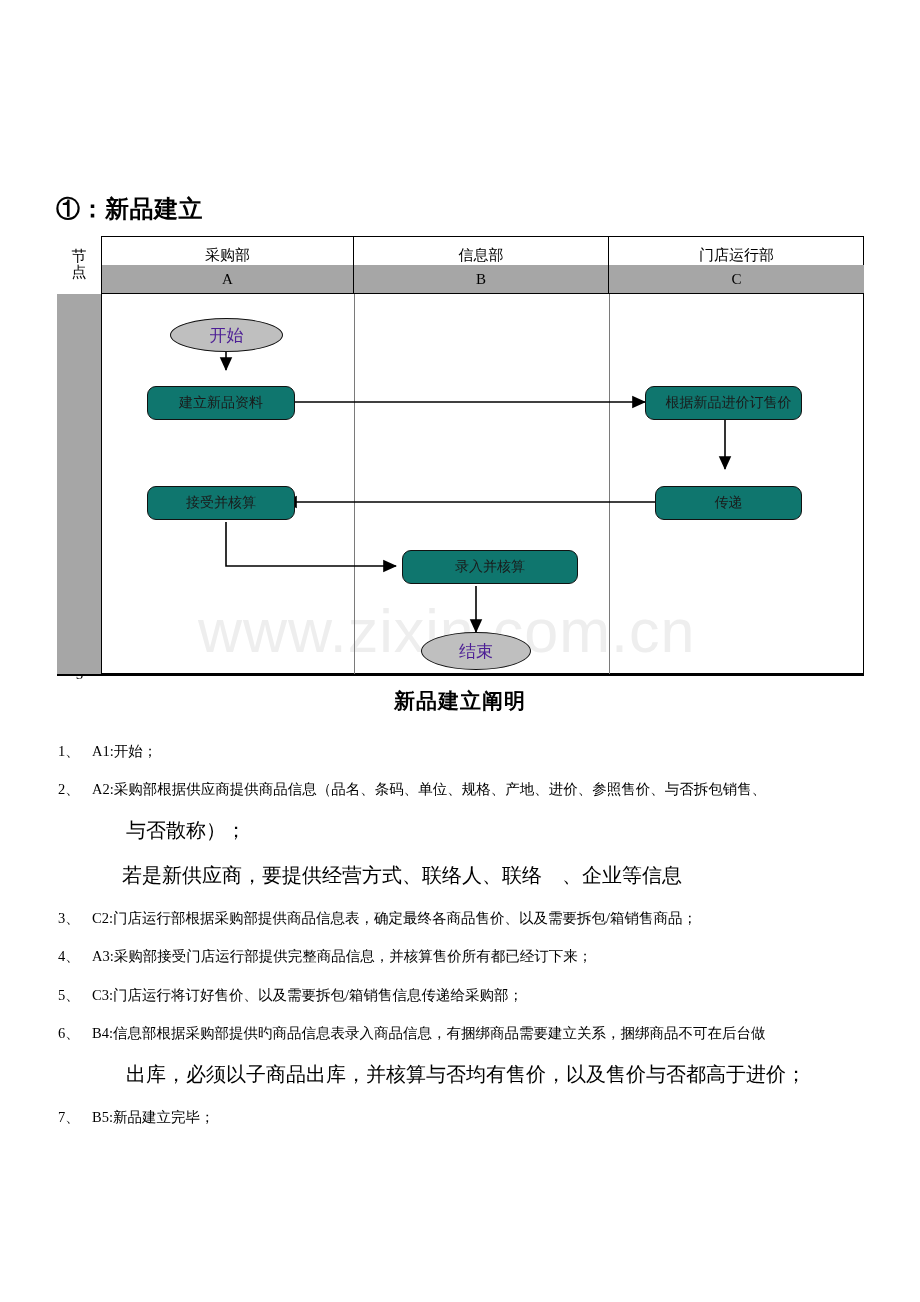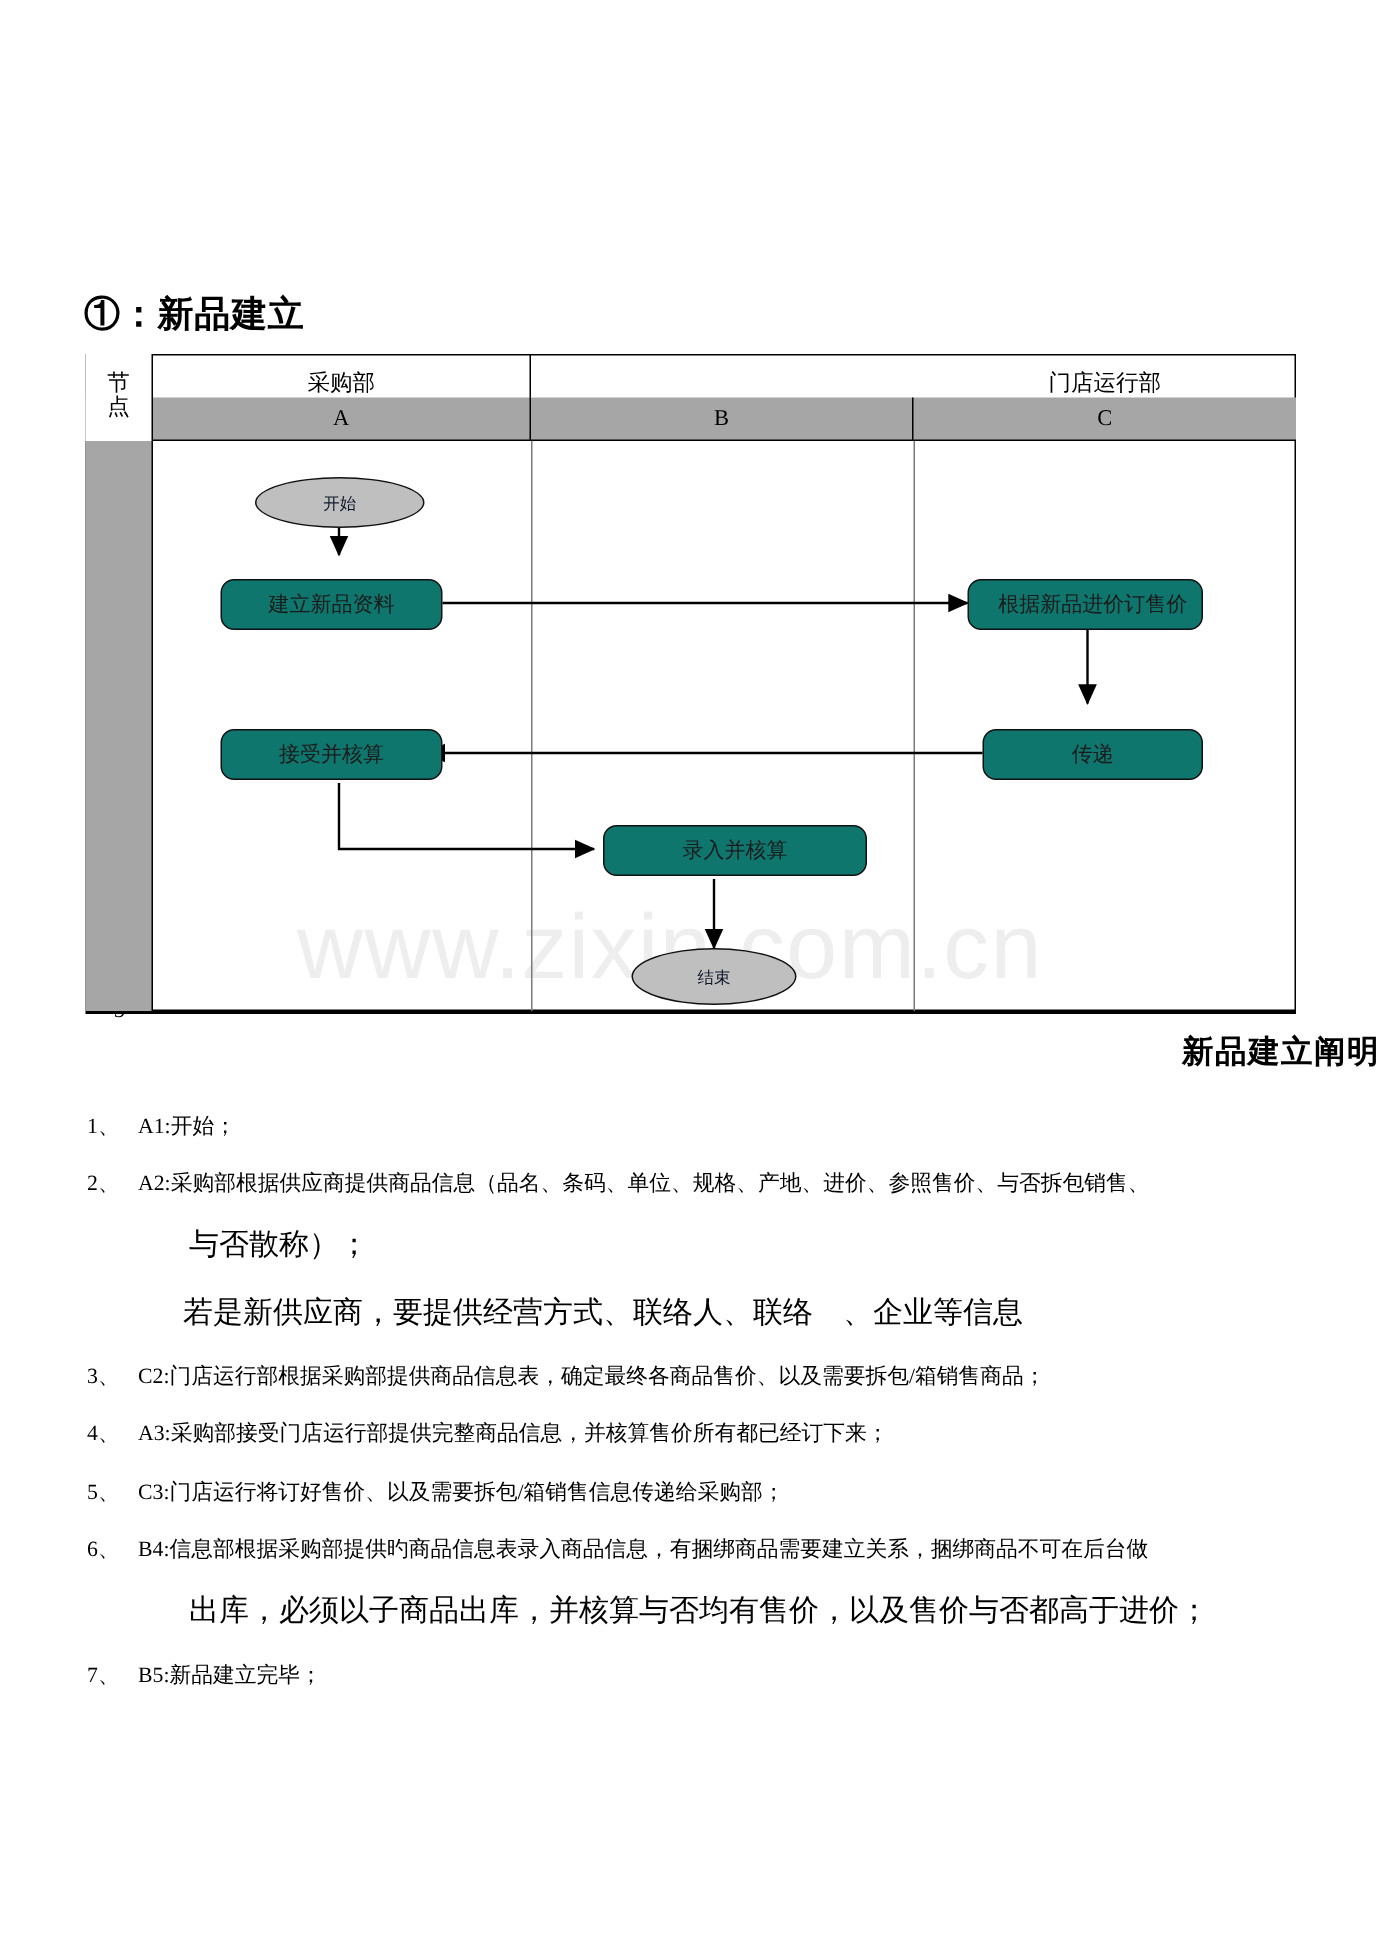--- a/index.html
+++ b/index.html
@@ -136,38 +136,38 @@
     white-space:nowrap;
   }
   .shape.proc {
     border:1px solid #111;
     border-radius:9px;
   }
   .shape.term {
     border:1px solid #111;
     border-radius:50%;
     background:#bfbfbf;
-    font-size:11px;
-    color:#0f172a;
+    font-size:17px;
+    color:#4c1d95;
     align-items:center;
   }
 
   .flow-svg {
     position:absolute;
     left:0; top:0;
     width:807px; height:380px;
     z-index:3;
     overflow:visible;
   }
 
   
   .section-title {
     position:absolute;
     left:0; right:0; top:687px;
-    text-align:right;
+    text-align:center;
     font-family:Liberation Sans, sans-serif;
     font-size:21px;
     font-weight:bold;
     letter-spacing:1px;
   }
 
   
   .notes {
     position:absolute;
     left:58px; top:740px;
@@ -210,20 +210,21 @@
   <div class="flow-table">
     <div class="tbl-outer"></div>
 
     <div class="node-head">
       <span>节</span>
       <span>点</span>
     </div>
 
     <div class="hdr-row1">
       <div class="hdr-cell hdr-a">采购部</div>
+      <div class="hdr-cell hdr-b">信息部</div>
       <div class="hdr-cell hdr-c">门店运行部</div>
     </div>
 
     <div class="hdr-row2">
       <div class="hdr-cell hdr-a">A</div>
       <div class="hdr-cell hdr-b">B</div>
       <div class="hdr-cell hdr-c">C</div>
     </div>
 
     <div class="tbl-body">

